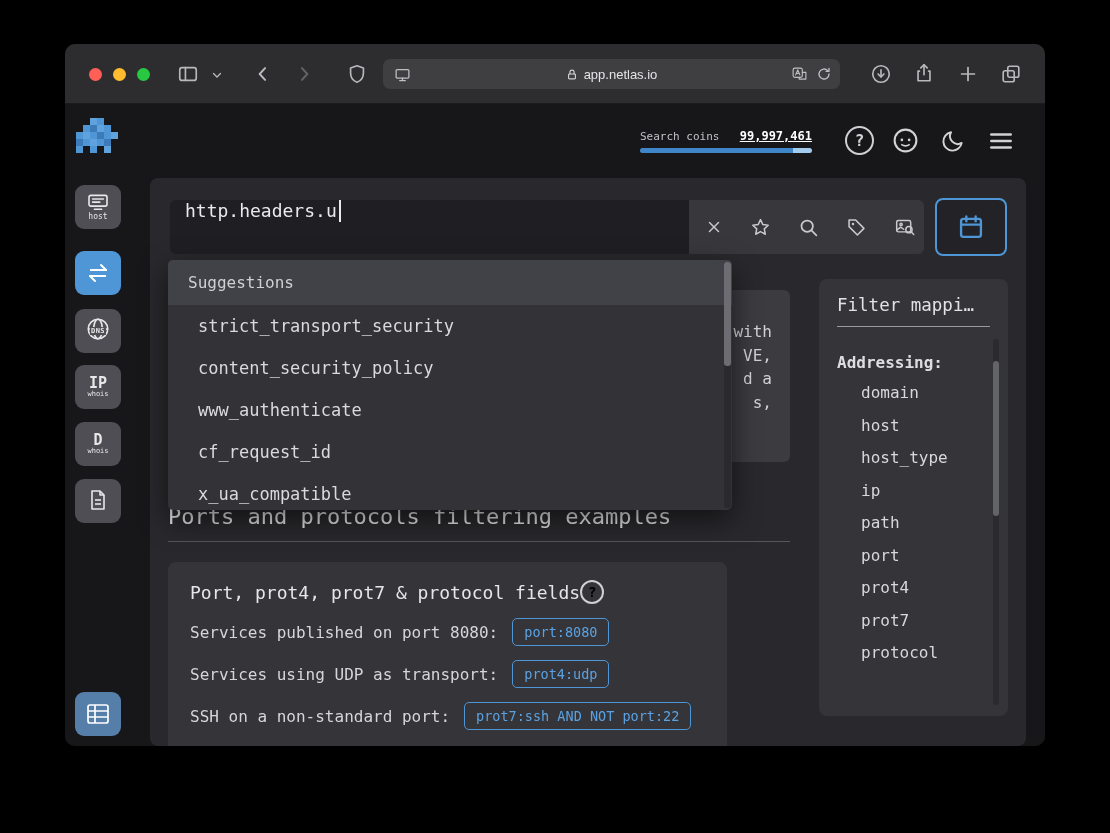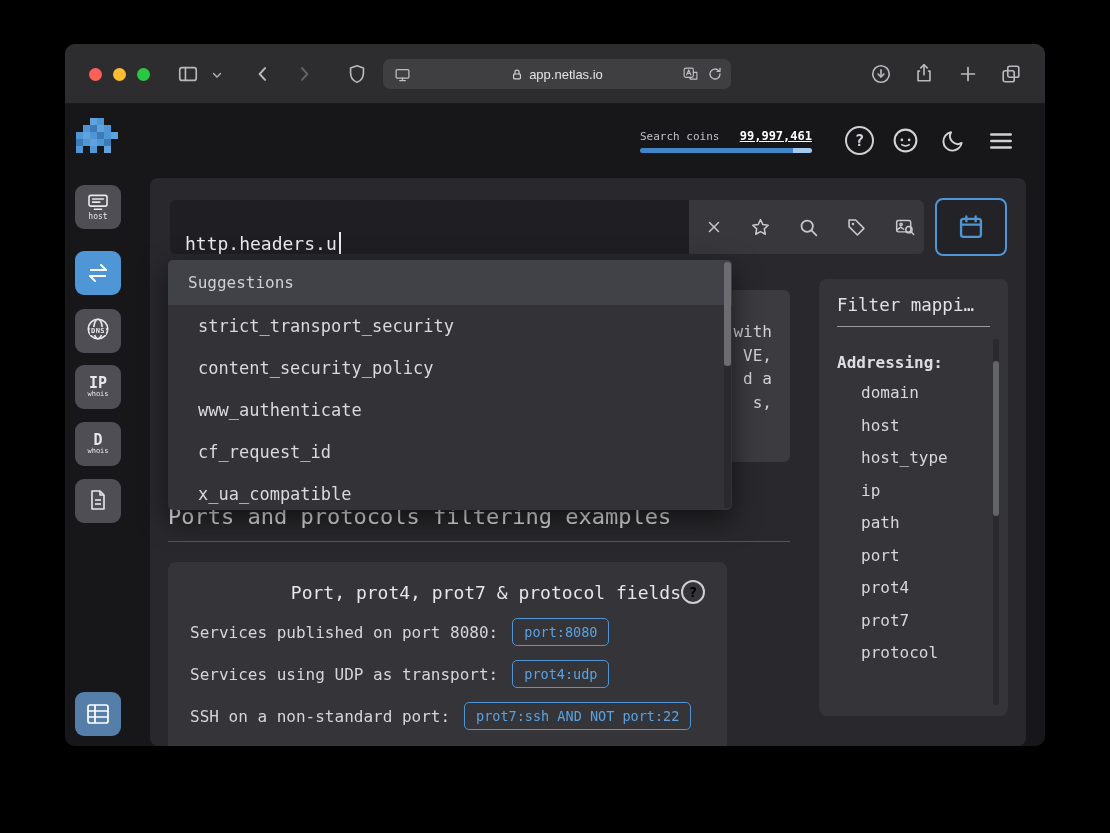--- a/index.html
+++ b/index.html
@@ -9,21 +9,21 @@
   .window { position:absolute; left:65px; top:44px; width:980px; height:702px;
     background:#17171a; border-radius:10px; overflow:hidden;
     box-shadow:0 22px 60px rgba(0,0,0,.8); }
 
   
   .chrome { position:absolute; left:0; top:0; width:100%; height:60px; background:#2d2d2f;
     border-bottom:1px solid #1b1b1d; font-family:"Liberation Sans",sans-serif; }
   .light { position:absolute; top:24px; width:13px; height:13px; border-radius:50%; }
   .ic { color:#b9b9bd; position:absolute; }
   .ic svg { display:block; }
-  .urlbar { position:absolute; left:318px; top:15px; width:348px; height:30px; background:#3f3f42;
+  .urlbar { position:absolute; left:318px; top:15px; width:457px; height:30px; background:#3f3f42;
     border-radius:7px; display:flex; align-items:center; justify-content:center; }
   .urlbar .addr { color:#e4e4e7; font-size:13px; margin-left:6px; }
   .urlbar .side-ic { position:absolute; top:7px; color:#bfbfc3; }
 
   
   .page { position:absolute; left:0; top:60px; width:980px; height:642px; background:#17171a; }
 
   .sidebar { position:absolute; left:0; top:0; width:66px; height:100%; }
   .side-btn { position:absolute; left:10px; width:46px; height:44px; border-radius:9px; background:#4e4e54;
     color:#e8e8ea; display:flex; flex-direction:column; align-items:center; justify-content:center; cursor:pointer; }
@@ -48,21 +48,21 @@
   .hdr-ic { position:absolute; top:22px; width:29px; height:29px; color:#d2d2d5; display:flex;
     align-items:center; justify-content:center; cursor:pointer; }
   .circle-ic { border:2px solid #cfcfd2; border-radius:50%; font-size:16px; font-weight:bold;
     font-family:"DejaVu Sans Mono",monospace; }
 
   .content-panel { position:absolute; left:85px; top:74px; width:876px; height:568px;
     background:#29292d; border-radius:8px; }
 
   
   .search-input { position:absolute; left:105px; top:96px; width:519px; height:54px; background:#1f1f23;
-    border-radius:6px 0 0 6px; display:flex; align-items:flex-end; padding-left:15px;
+    border-radius:6px 0 0 6px; display:flex; align-items:flex-start; padding-left:15px;
     font-size:18px; color:#eaeaec; cursor:text; }
   .caret { display:inline-block; width:2px; height:22px; background:#eaeaec; margin-left:2px;
     animation:blink 1s steps(1) infinite; }
   @keyframes blink { 50% { opacity:0; } }
   .search-controls { position:absolute; left:624px; top:96px; width:235px; height:54px; background:#38383c;
     border-radius:0 6px 6px 0; display:flex; align-items:center; padding:0 16px; gap:27px; }
   .sc-ic { color:#c9c9cd; cursor:pointer; display:flex; }
   .cal-btn { position:absolute; left:870px; top:94px; width:72px; height:58px; border:2px solid #4e96d6;
     border-radius:8px; background:#232327; color:#4e96d6; display:flex; align-items:center;
     justify-content:center; cursor:pointer; }
@@ -82,21 +82,21 @@
   .dd-scroll { position:absolute; right:1px; top:2px; width:7px; height:246px; background:#2a2a2e; border-radius:3px; }
   .dd-thumb { position:absolute; left:0; top:0; width:7px; height:104px; background:#6c6c72; border-radius:3px; }
 
   .section-title { position:absolute; left:103px; top:400px; font-size:22px; font-weight:normal;
     color:#e4e4e6; z-index:2; }
   .section-rule { position:absolute; left:103px; top:437px; width:622px; border-top:1px solid #55555a; z-index:2; }
 
   
   .ex-card { position:absolute; left:103px; top:458px; width:559px; height:220px; background:#343439;
     border-radius:8px; padding:18px 22px; z-index:2; }
-  .ex-title-row { display:flex; justify-content:flex-end; align-items:center; }
+  .ex-title-row { display:flex; justify-content:flex-start; align-items:center; }
   .ex-title { font-size:18px; color:#e6e6e8; }
   .ex-help { width:24px; height:24px; flex:none; font-size:14px; display:flex; align-items:center; justify-content:center; }
   .ex-row { display:flex; align-items:center; gap:14px; margin-top:14px; }
   .ex-row:first-of-type { margin-top:26px; }
   .ex-lbl { font-size:16px; color:#d6d6d9; }
   .chip { border:1px solid #4e96d6; color:#5ba2e2; border-radius:5px; padding:5px 11px;
     font-size:13.5px; white-space:nowrap; cursor:pointer; }
 
   
   .filter-panel { position:absolute; left:754px; top:175px; width:189px; height:437px; background:#343439;

